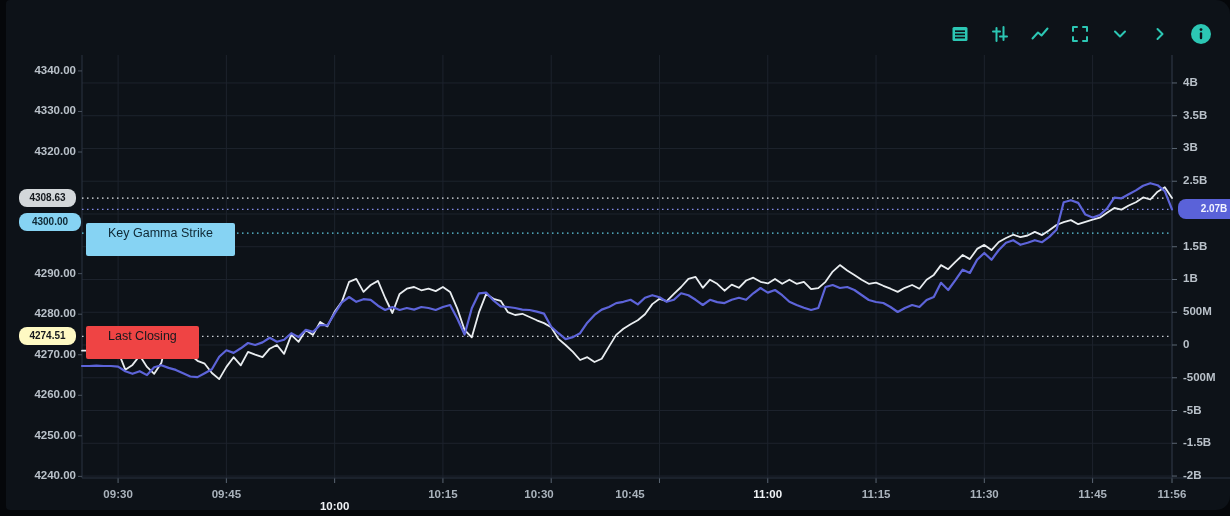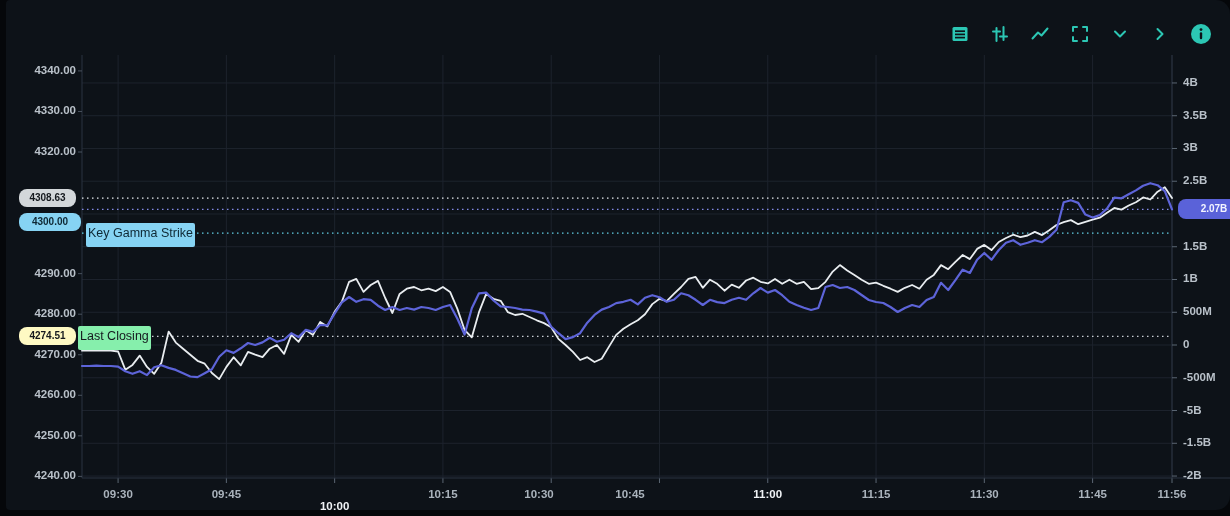--- a/index.html
+++ b/index.html
@@ -15,22 +15,22 @@
           font-size:12.5px;font-weight:700;letter-spacing:.1px;}
   .legend .item{margin-right:13px;cursor:pointer;}
   .legend .tf{color:#f4f6f8;font-weight:700;}
   .axis-label{position:absolute;font-size:11.5px;font-weight:700;color:#b9c1c9;
               white-space:nowrap;}
   .axis-label.left{width:62px;text-align:right;}
   .axis-label.time{width:56px;text-align:center;color:#aab3bc;}
   .axis-label.time.bold{color:#f0f3f6;}
   .callout{position:absolute;height:18px;line-height:18px;font-size:10px;font-weight:700;
            text-align:center;border-radius:8px;z-index:5;}
-  .lvl-tag{position:absolute;height:24px;line-height:20px;font-size:12.5px;font-weight:400;
-           padding:0 2px;border-radius:2px;z-index:4;white-space:nowrap;}
+  .lvl-tag{position:absolute;height:33px;line-height:20px;font-size:12.5px;font-weight:400;
+           padding:0 22px;border-radius:2px;z-index:4;white-space:nowrap;}
   svg.chart{position:absolute;left:0;top:0;}
   .plot-hit{position:absolute;z-index:3;}
 </style>
 </head>
 <body>
 
 <div class="stage">
   <div class="panel">
 
 
@@ -191,16 +191,16 @@
         <div class="axis-label time" style="left: 950.318px; top: 488px;">11:30</div>
         <div class="axis-label time" style="left: 1058.6px; top: 488px;">11:45</div>
         <div class="axis-label time" style="left: 1138px; top: 488px;">11:56</div>
       </div>
     <div id="overlay">
         <div class="callout" style="background: rgb(211, 215, 218); color: rgb(21, 25, 30); left: 13px; width: 57px; top: 189.112px;">4308.63</div>
         <div class="callout" style="background: rgb(90, 98, 217); color: rgb(243, 244, 255); left: 1172px; width: 72px; height: 20px; line-height: 20px; top: 199.402px;">2.07B</div>
         <div class="callout" style="background: rgb(134, 211, 243); color: rgb(14, 39, 51); left: 13px; width: 62px; top: 213px;">4300.00</div>
         <div class="lvl-tag" style="background: rgb(134, 211, 243); color: rgb(14, 39, 51); left: 80px; top: 223.103px;">Key Gamma Strike</div>
         <div class="callout" style="background: #fef9c3; color: rgb(21, 25, 30); left: 13px; width: 57px; top: 327.455px;">4274.51</div>
-        <div class="lvl-tag" style="background: #86efac; color: rgb(21, 25, 30); left: 72px; top: 326.455px;">Last Closing</div>
+        <div class="lvl-tag" style="background: #ef4444; color: rgb(21, 25, 30); left: 80px; top: 326.455px;">Last Closing</div>
       </div>
   </div>
 </div>
 
 </body></html>

